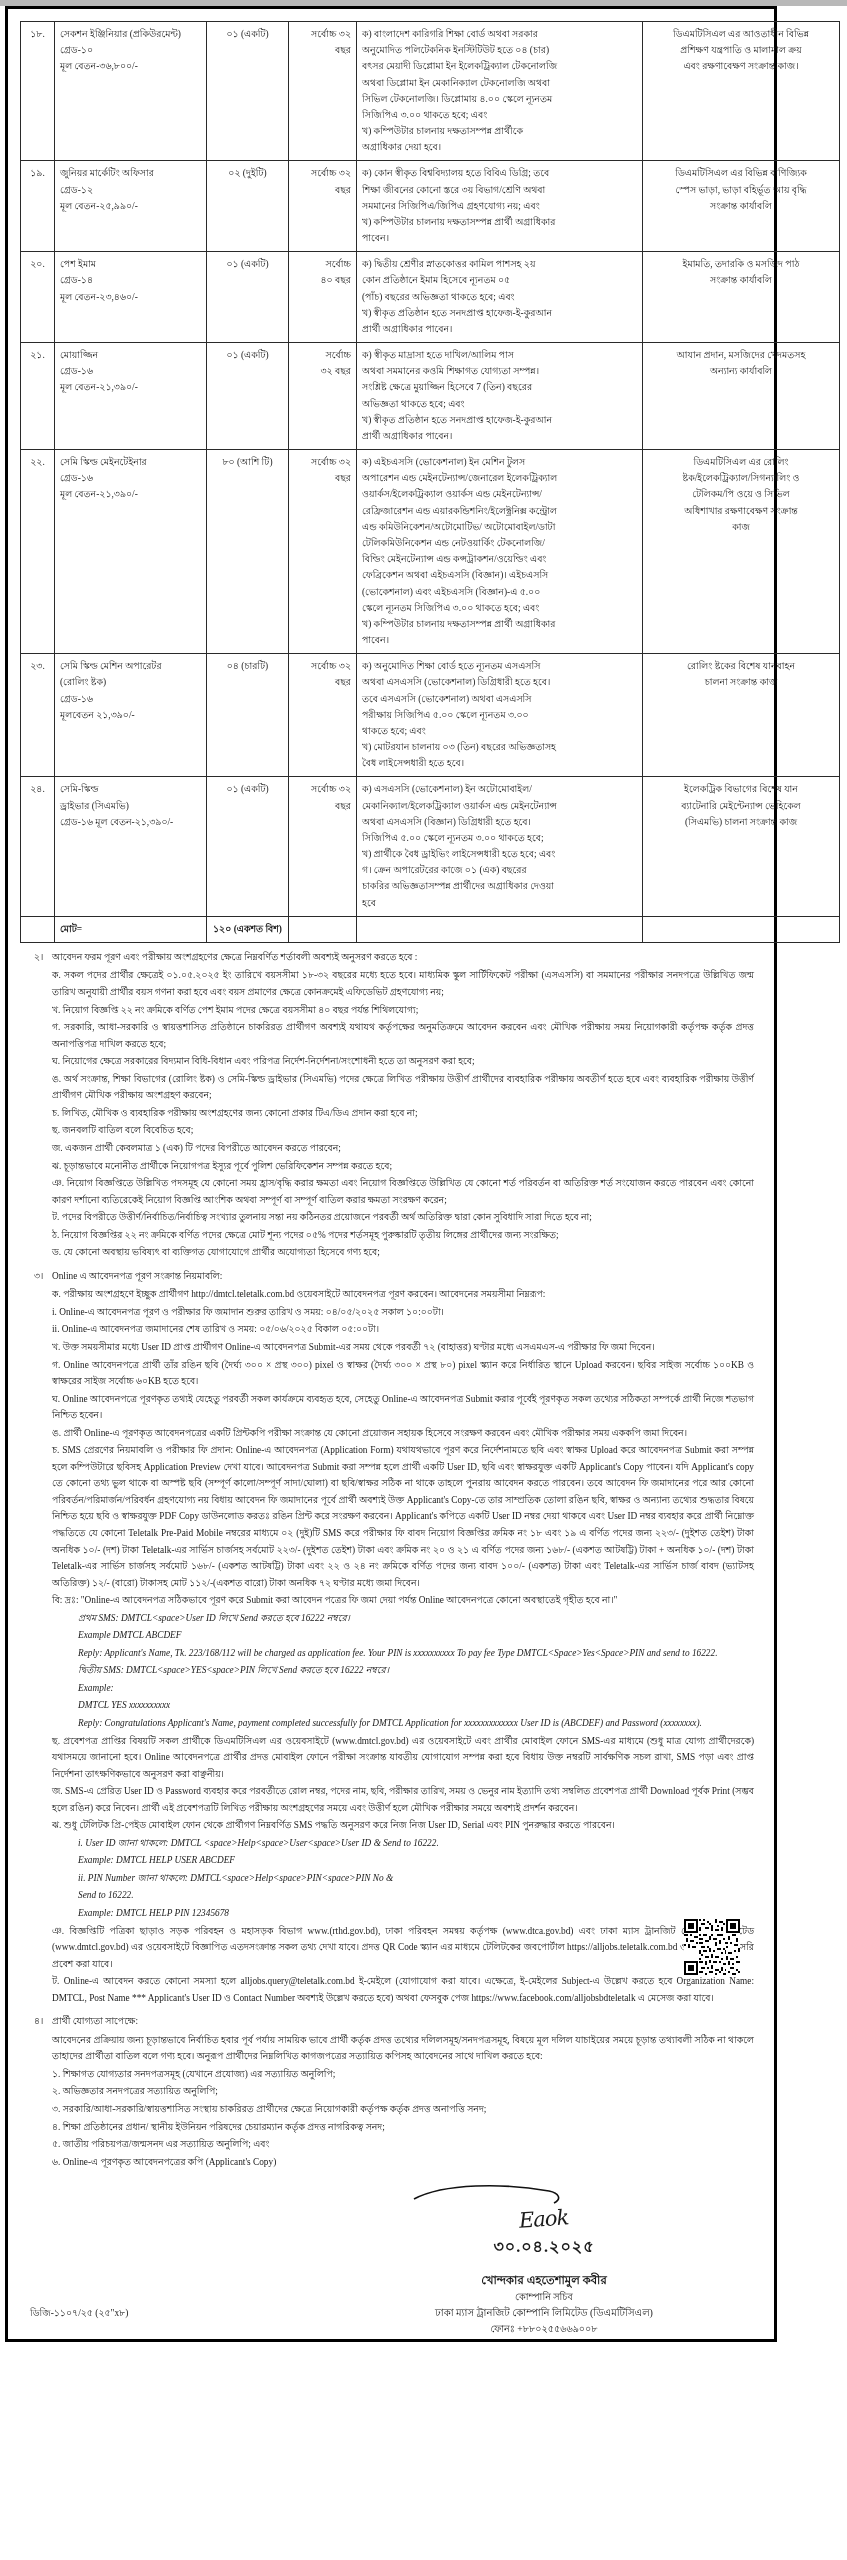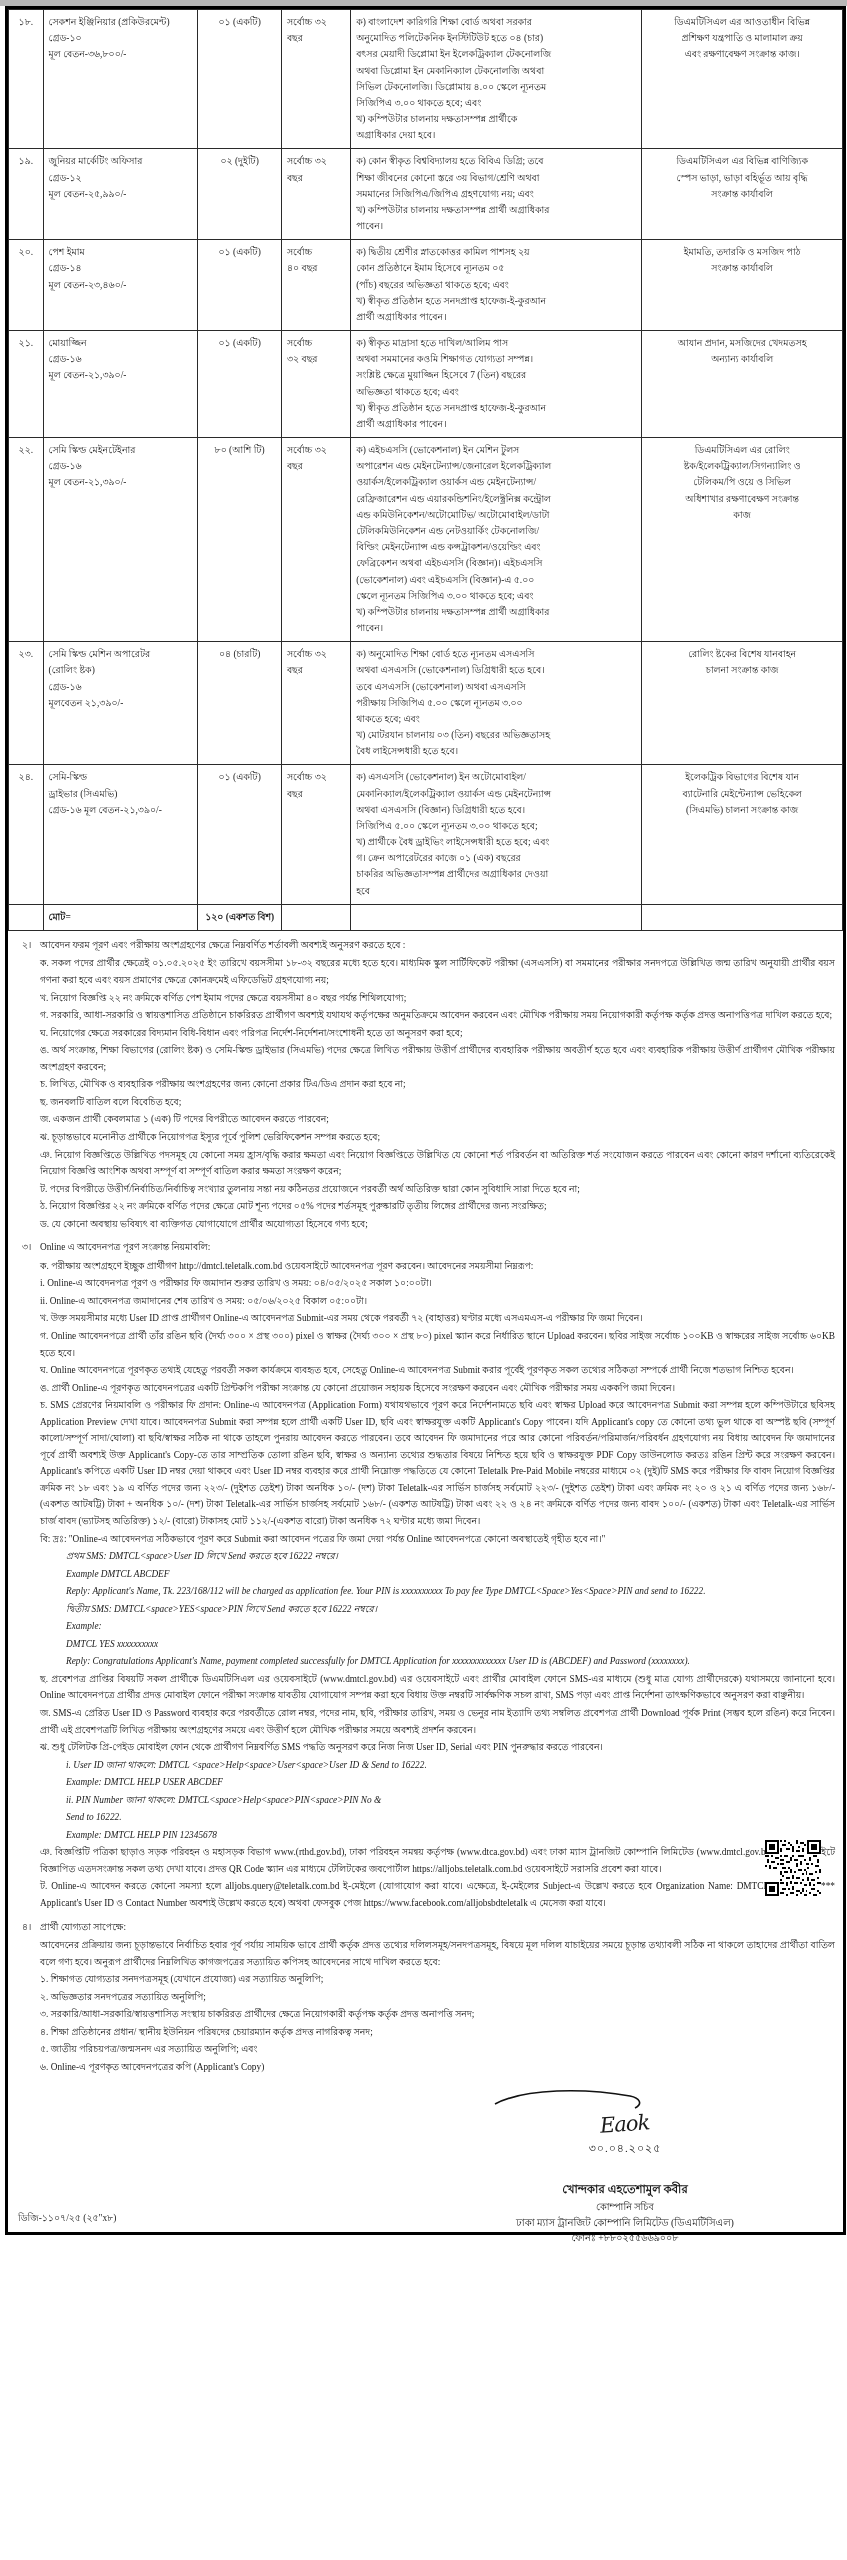--- a/index.html
+++ b/index.html
@@ -16,43 +16,43 @@
     width: 847px;
     min-height: 2560px;
     background: #ffffff;
     box-sizing: border-box;
     padding: 0;
     position: relative;
   }
   .sheet {
     border: 3px solid #000;
     margin: 6px 5px 4px 5px;
-    padding: 0;
+    padding: 12px;
     box-sizing: border-box;
-    width: 841px;
+    width: 772px;
     position: relative;
   }
   
   table.post-table {
     border-collapse: collapse;
     width: 100%;
     table-layout: fixed;
     font-size: 9.4px;
     line-height: 1.72;
   }
   table.post-table td {
     border: 1px solid #2a2a2a;
     vertical-align: top;
     padding: 4px 5px 5px 5px;
     box-sizing: border-box;
   }
   .c-sl    { width: 34px;  text-align: center; }
   .c-post  { width: 152px; text-align: left; }
   .c-vac   { width: 82px;  text-align: center; }
-  .c-age   { width: 68px;  text-align: left; }
+  .c-age   { width: 68px;  text-align: right; }
   .c-qual  { width: 286px; text-align: justify; text-justify: inter-word; }
   .c-duty  { width: 197px; text-align: center; }
   .post-line  { display:block; }
   .qual-line  { display:block; }
   .total-row td { padding-top:5px; padding-bottom:5px; font-weight:bold;}
   .total-label { text-align:left; padding-left:8px;}
   .total-val { }
 
   
   .para-block {
@@ -114,21 +114,21 @@
   }
   .sig-scribble {
     font-family: "DejaVu Serif", serif;
     font-size: 21px;
     font-style: italic;
     letter-spacing: -1px;
     transform: rotate(-4deg);
     display: inline-block;
     margin-bottom: -2px;
   }
-  .sig-date { font-size: 11px; letter-spacing: 1px; margin: 1px 0 24px 0;}
+  .sig-date { font-size: 16px; letter-spacing: 1px; margin: 1px 0 12px 0; font-weight: bold;}
   .sig-name { font-weight: bold; font-size: 11.5px; margin-bottom: 1px;}
   .sig-role { font-size: 9.6px; }
   .sig-org  { font-size: 10px; }
   .sig-phone{ font-size: 9.6px; margin-top: 1px;}
   .dg-code {
     position: absolute;
     left: 10px;
     bottom: 6px;
     font-size: 9.4px;
   }

